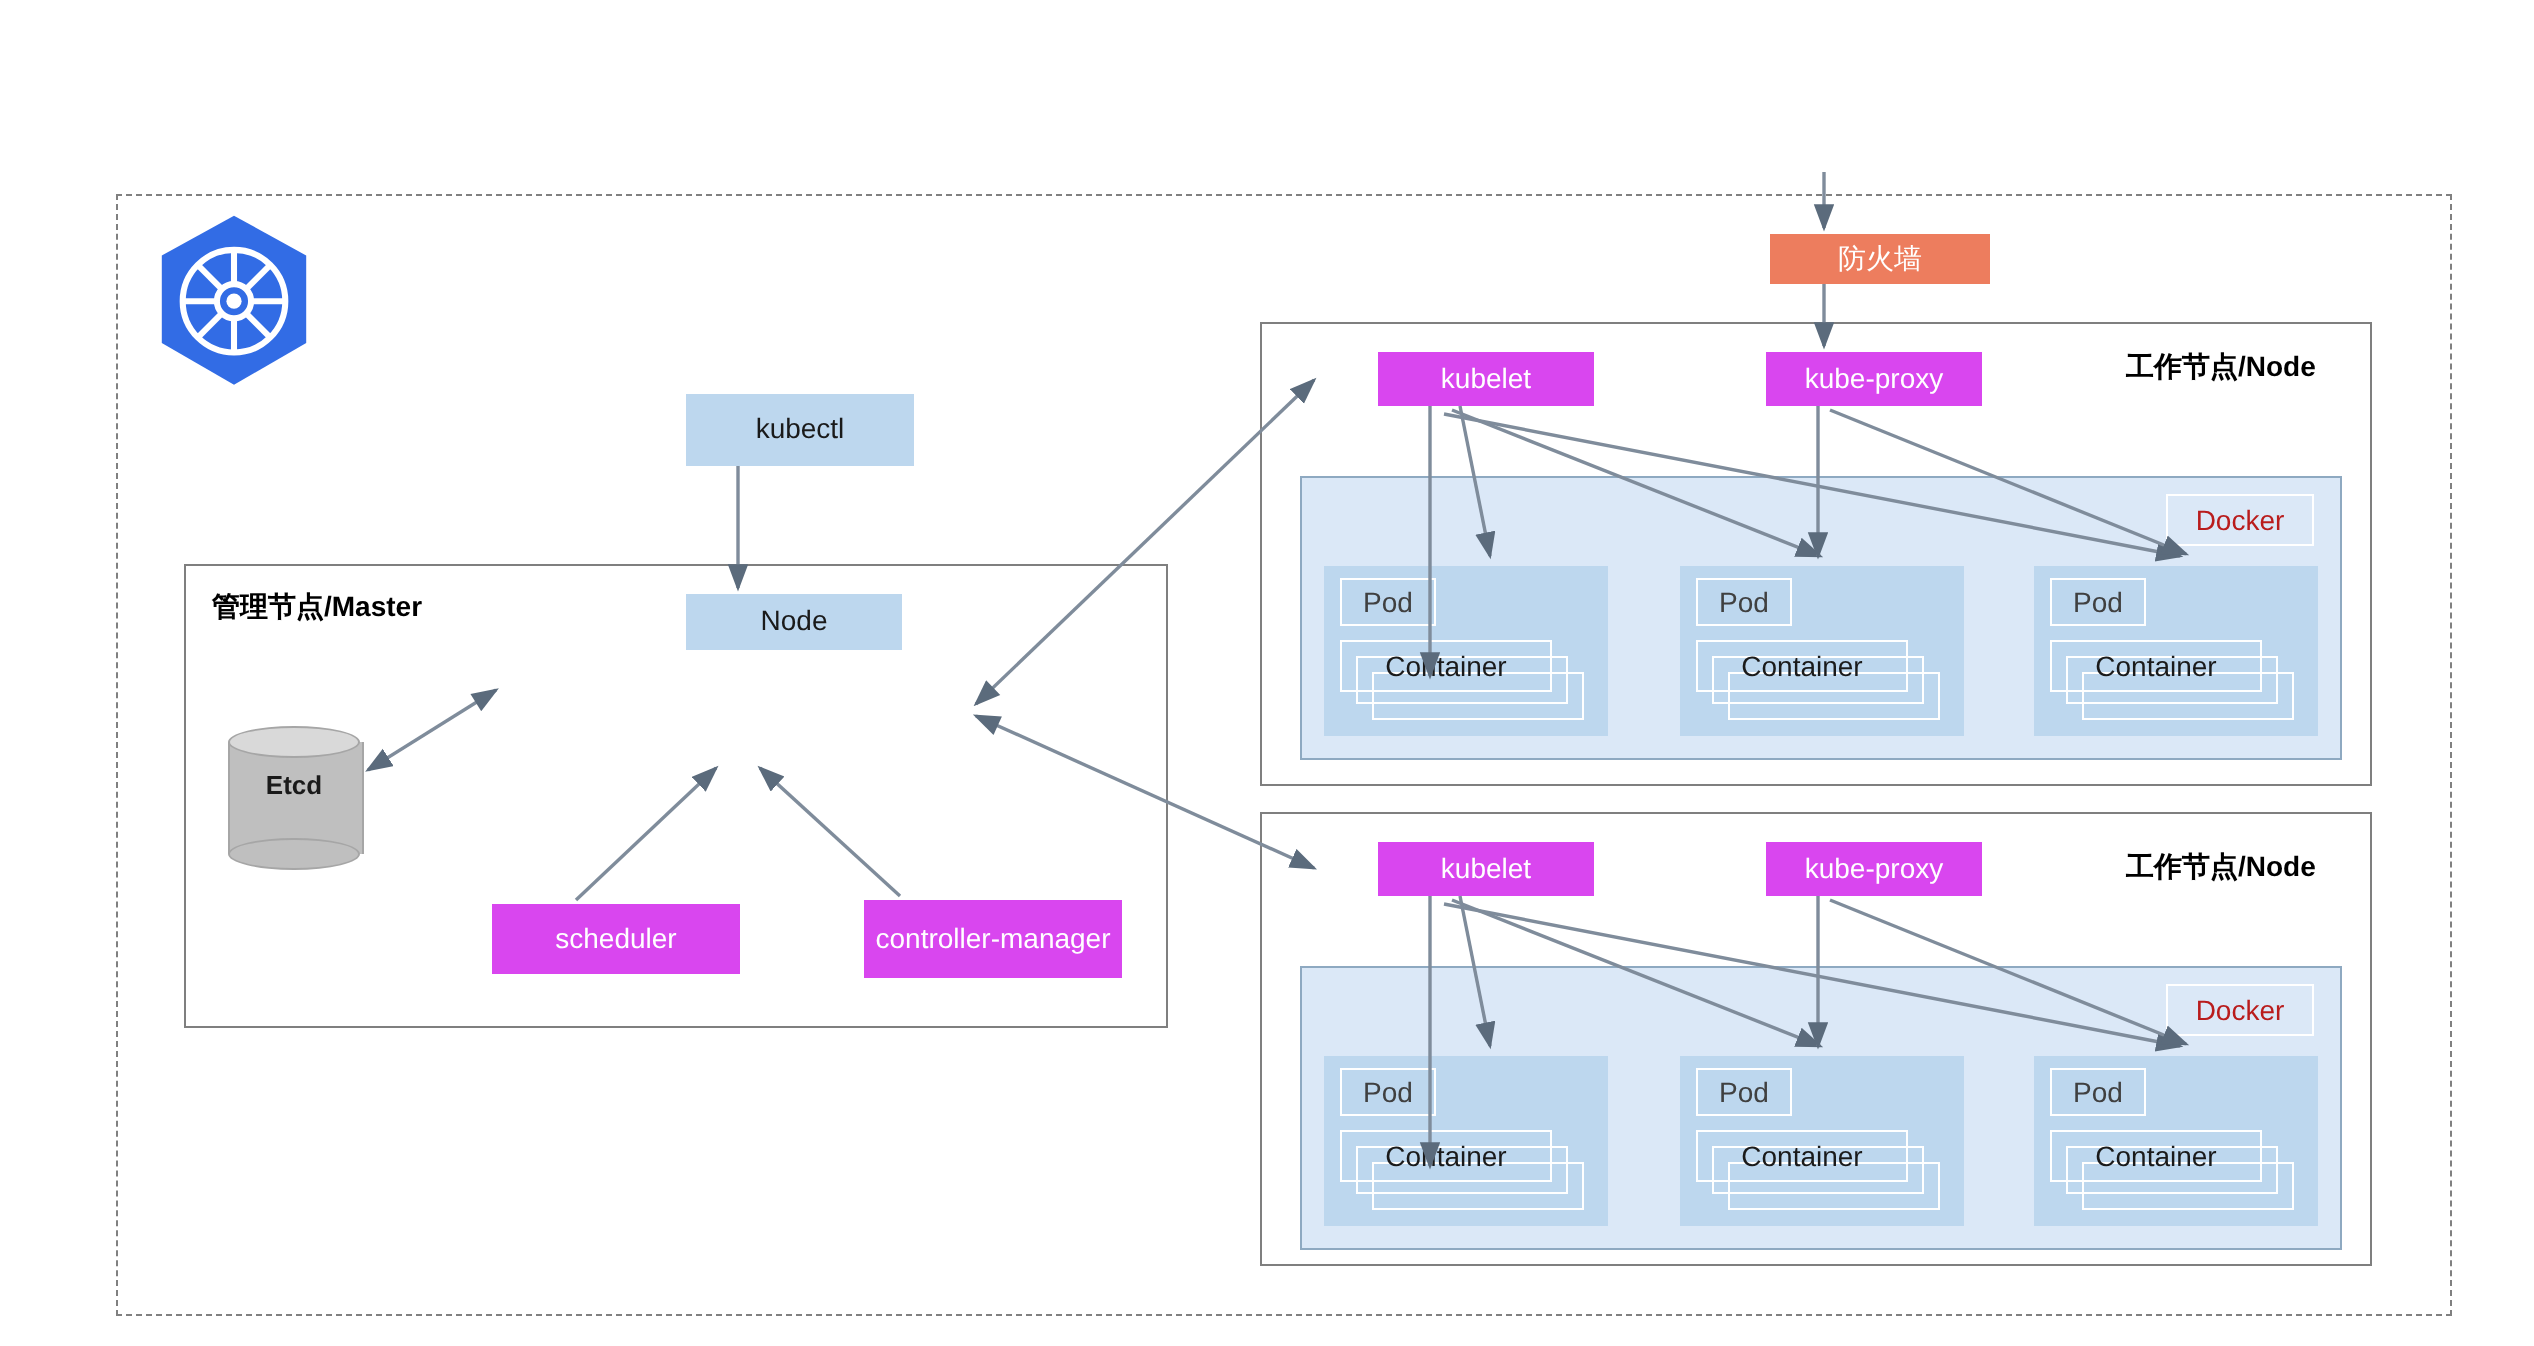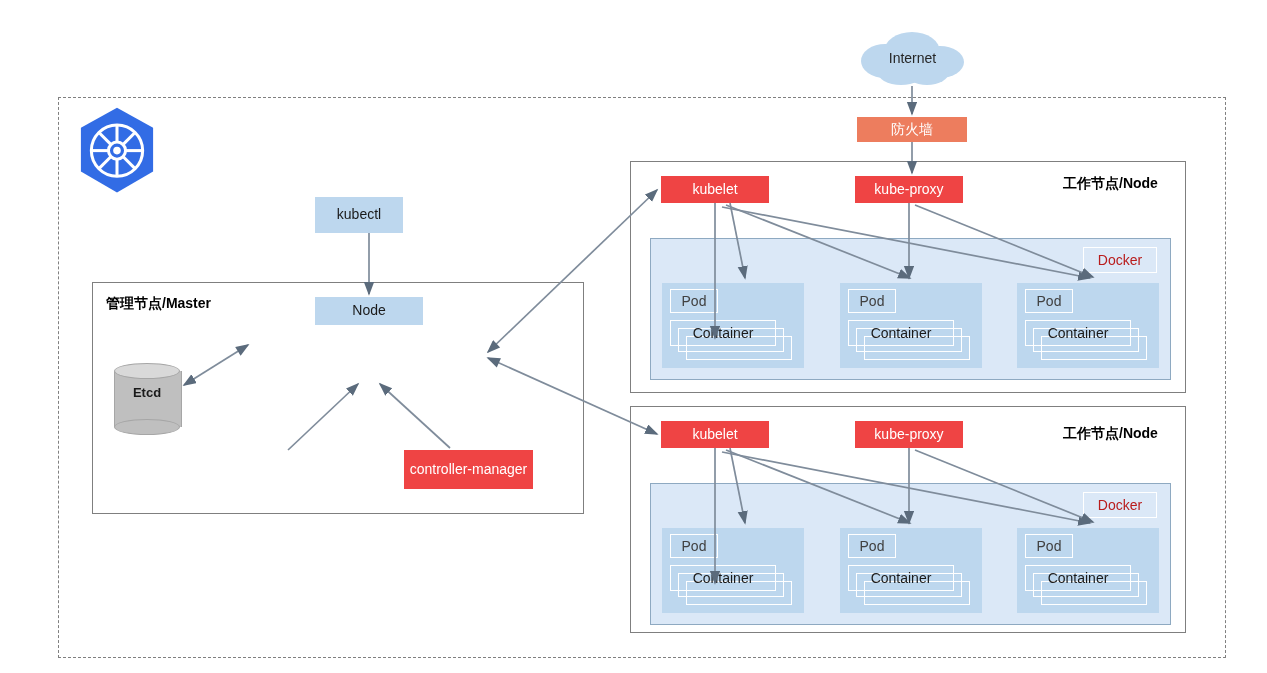--- a/index.html
+++ b/index.html
@@ -30,25 +30,25 @@
     background:#ED7D5E;display:flex;align-items:center;justify-content:center;
     color:#ffffff;font-size:14px;}
 
   
   .master-panel{left:92px;top:282px;width:492px;height:232px;
     border:1.2px solid #7f7f7f;background:#ffffff;}
   .master-title{left:106px;top:295px;font-size:14px;font-weight:bold;color:#000;}
 
   
   .box{display:flex;align-items:center;justify-content:center;text-align:center;
-       font-size:14px;line-height:1.12;}
-  .box-dark{background:#ef4444;color:#ffffff;}
+       font-size:14px;line-height:1.12;margin-left:28px;}
+  .box-dark{background:#d946ef;color:#ffffff;}
   .box-light{background:#BDD7EE;color:#1a1a1a;}
 
-  .kubectl-box{left:315px;top:197px;width:88px;height:36px;}
+  .kubectl-box{left:315px;top:197px;width:114px;height:36px;}
   .auth-box{left:315px;top:297px;width:108px;height:28px;}
   .apiserver-box{left:252px;top:322px;width:232px;height:58px;font-size:15px;}
   .scheduler-box{left:218px;top:452px;width:124px;height:35px;}
   .ctrlmgr-box{left:404px;top:450px;width:129px;height:39px;}
 
   
   .etcd{left:114px;top:363px;width:66px;height:70px;}
   .etcd-body{position:absolute;left:0;top:8px;width:66px;height:56px;
     background:#BFBFBF;border-left:1px solid #a6a6a6;border-right:1px solid #a6a6a6;}
   .etcd-top{position:absolute;left:0;top:0px;width:66px;height:16px;
@@ -97,40 +97,29 @@
         <line x1="59" y1="48" x2="77" y2="48"></line>
         <line x1="31" y1="29" x2="44" y2="42"></line>
         <line x1="56" y1="54" x2="69" y2="67"></line>
         <line x1="69" y1="29" x2="56" y2="42"></line>
         <line x1="44" y1="54" x2="31" y2="67"></line>
       </g>
       <circle cx="50" cy="48" r="4" fill="#ffffff"></circle>
     </svg>
   </div>
 
-  <div class="abs cloud-wrap">
-    <svg width="115" height="62" viewBox="0 0 115 62" style="position:absolute;left:0;top:0;">
-      <g fill="#BDD7EE">
-        <ellipse cx="30" cy="34" rx="24" ry="17"></ellipse>
-        <ellipse cx="57" cy="25" rx="28" ry="20"></ellipse>
-        <ellipse cx="85" cy="35" rx="24" ry="16"></ellipse>
-        <ellipse cx="46" cy="44" rx="24" ry="14"></ellipse>
-        <ellipse cx="72" cy="45" rx="22" ry="13"></ellipse>
-      </g>
-    </svg>
-    <div class="cloud-label">Internet</div>
-  </div>
 
   <div class="abs firewall box">防火墙</div>
 
   <div class="abs master-panel"></div>
   <div class="abs master-title">管理节点/Master</div>
 
   <div class="abs box box-light kubectl-box">kubectl</div>
   <div class="abs box box-light auth-box">Node</div>
+  <div class="abs box box-dark scheduler-box">scheduler</div>
   <div class="abs etcd">
     <div class="etcd-body"></div>
     <div class="etcd-bot"></div>
     <div class="etcd-top"></div>
     <div class="etcd-label">Etcd</div>
   </div>
 
   <div class="abs box box-dark ctrlmgr-box">controller-manager</div>
 
   <div class="abs node-panel" style="left:630px;top:161px;width:556px;height:232px;"></div>

